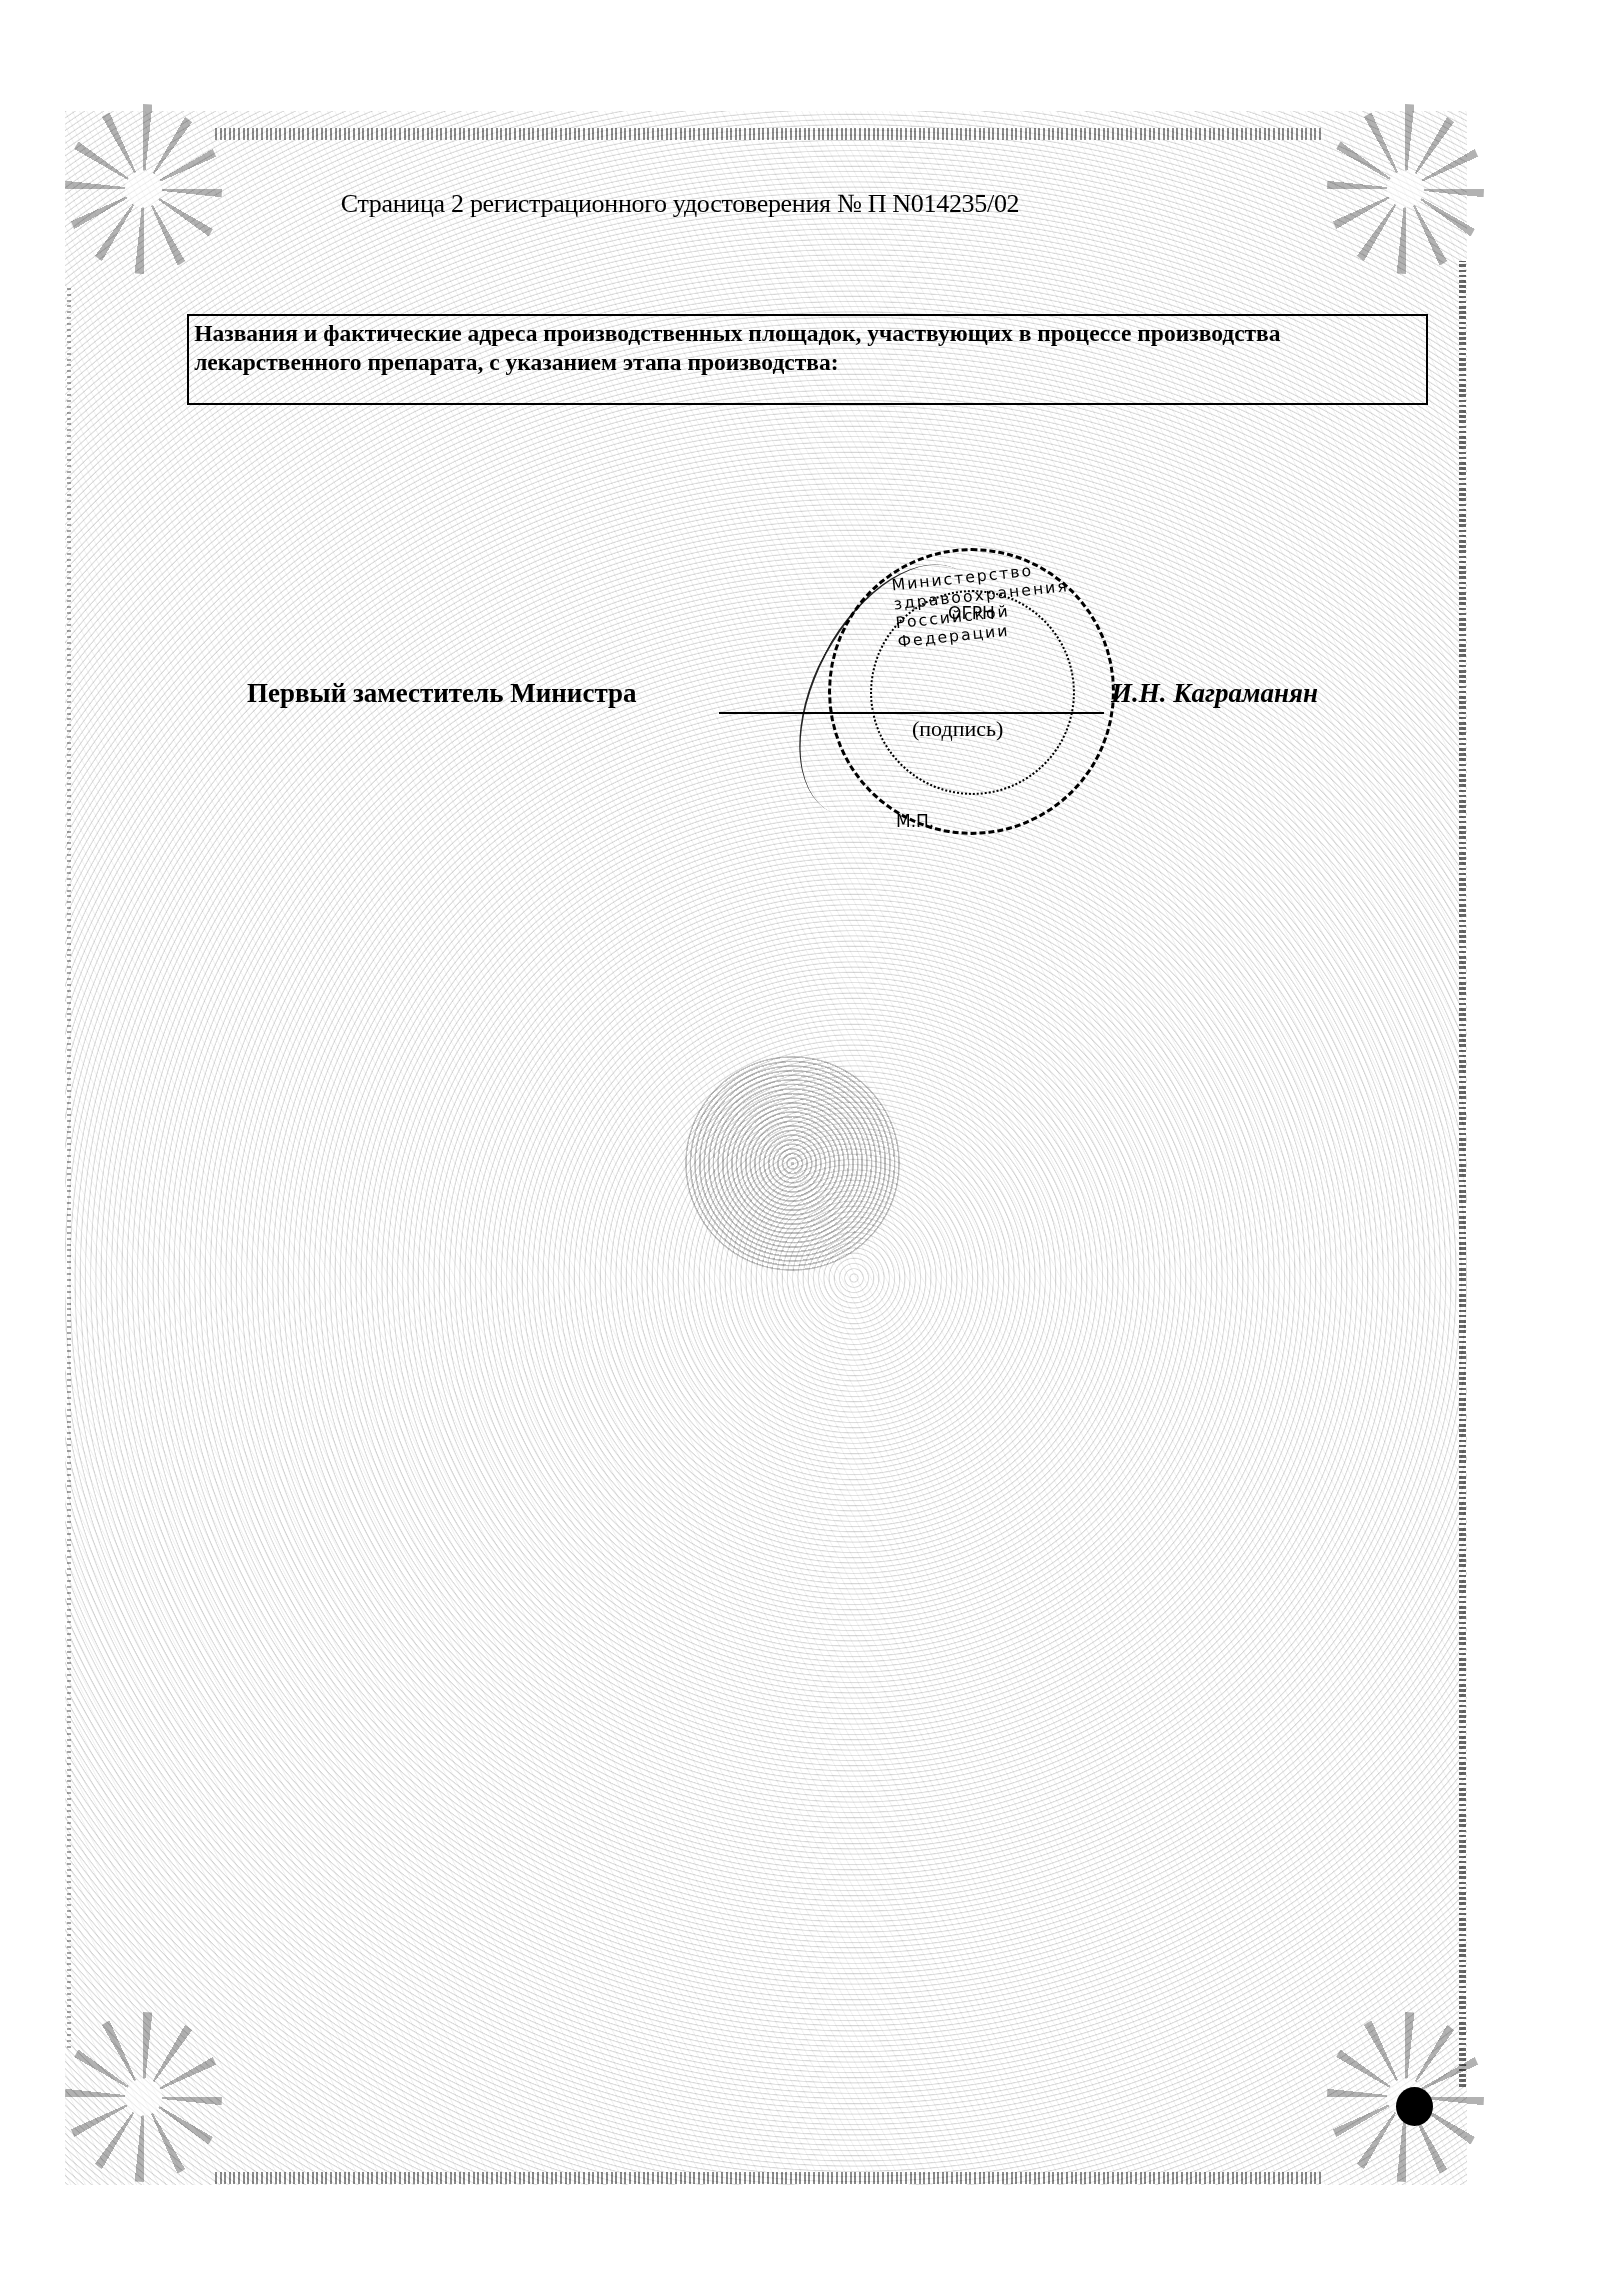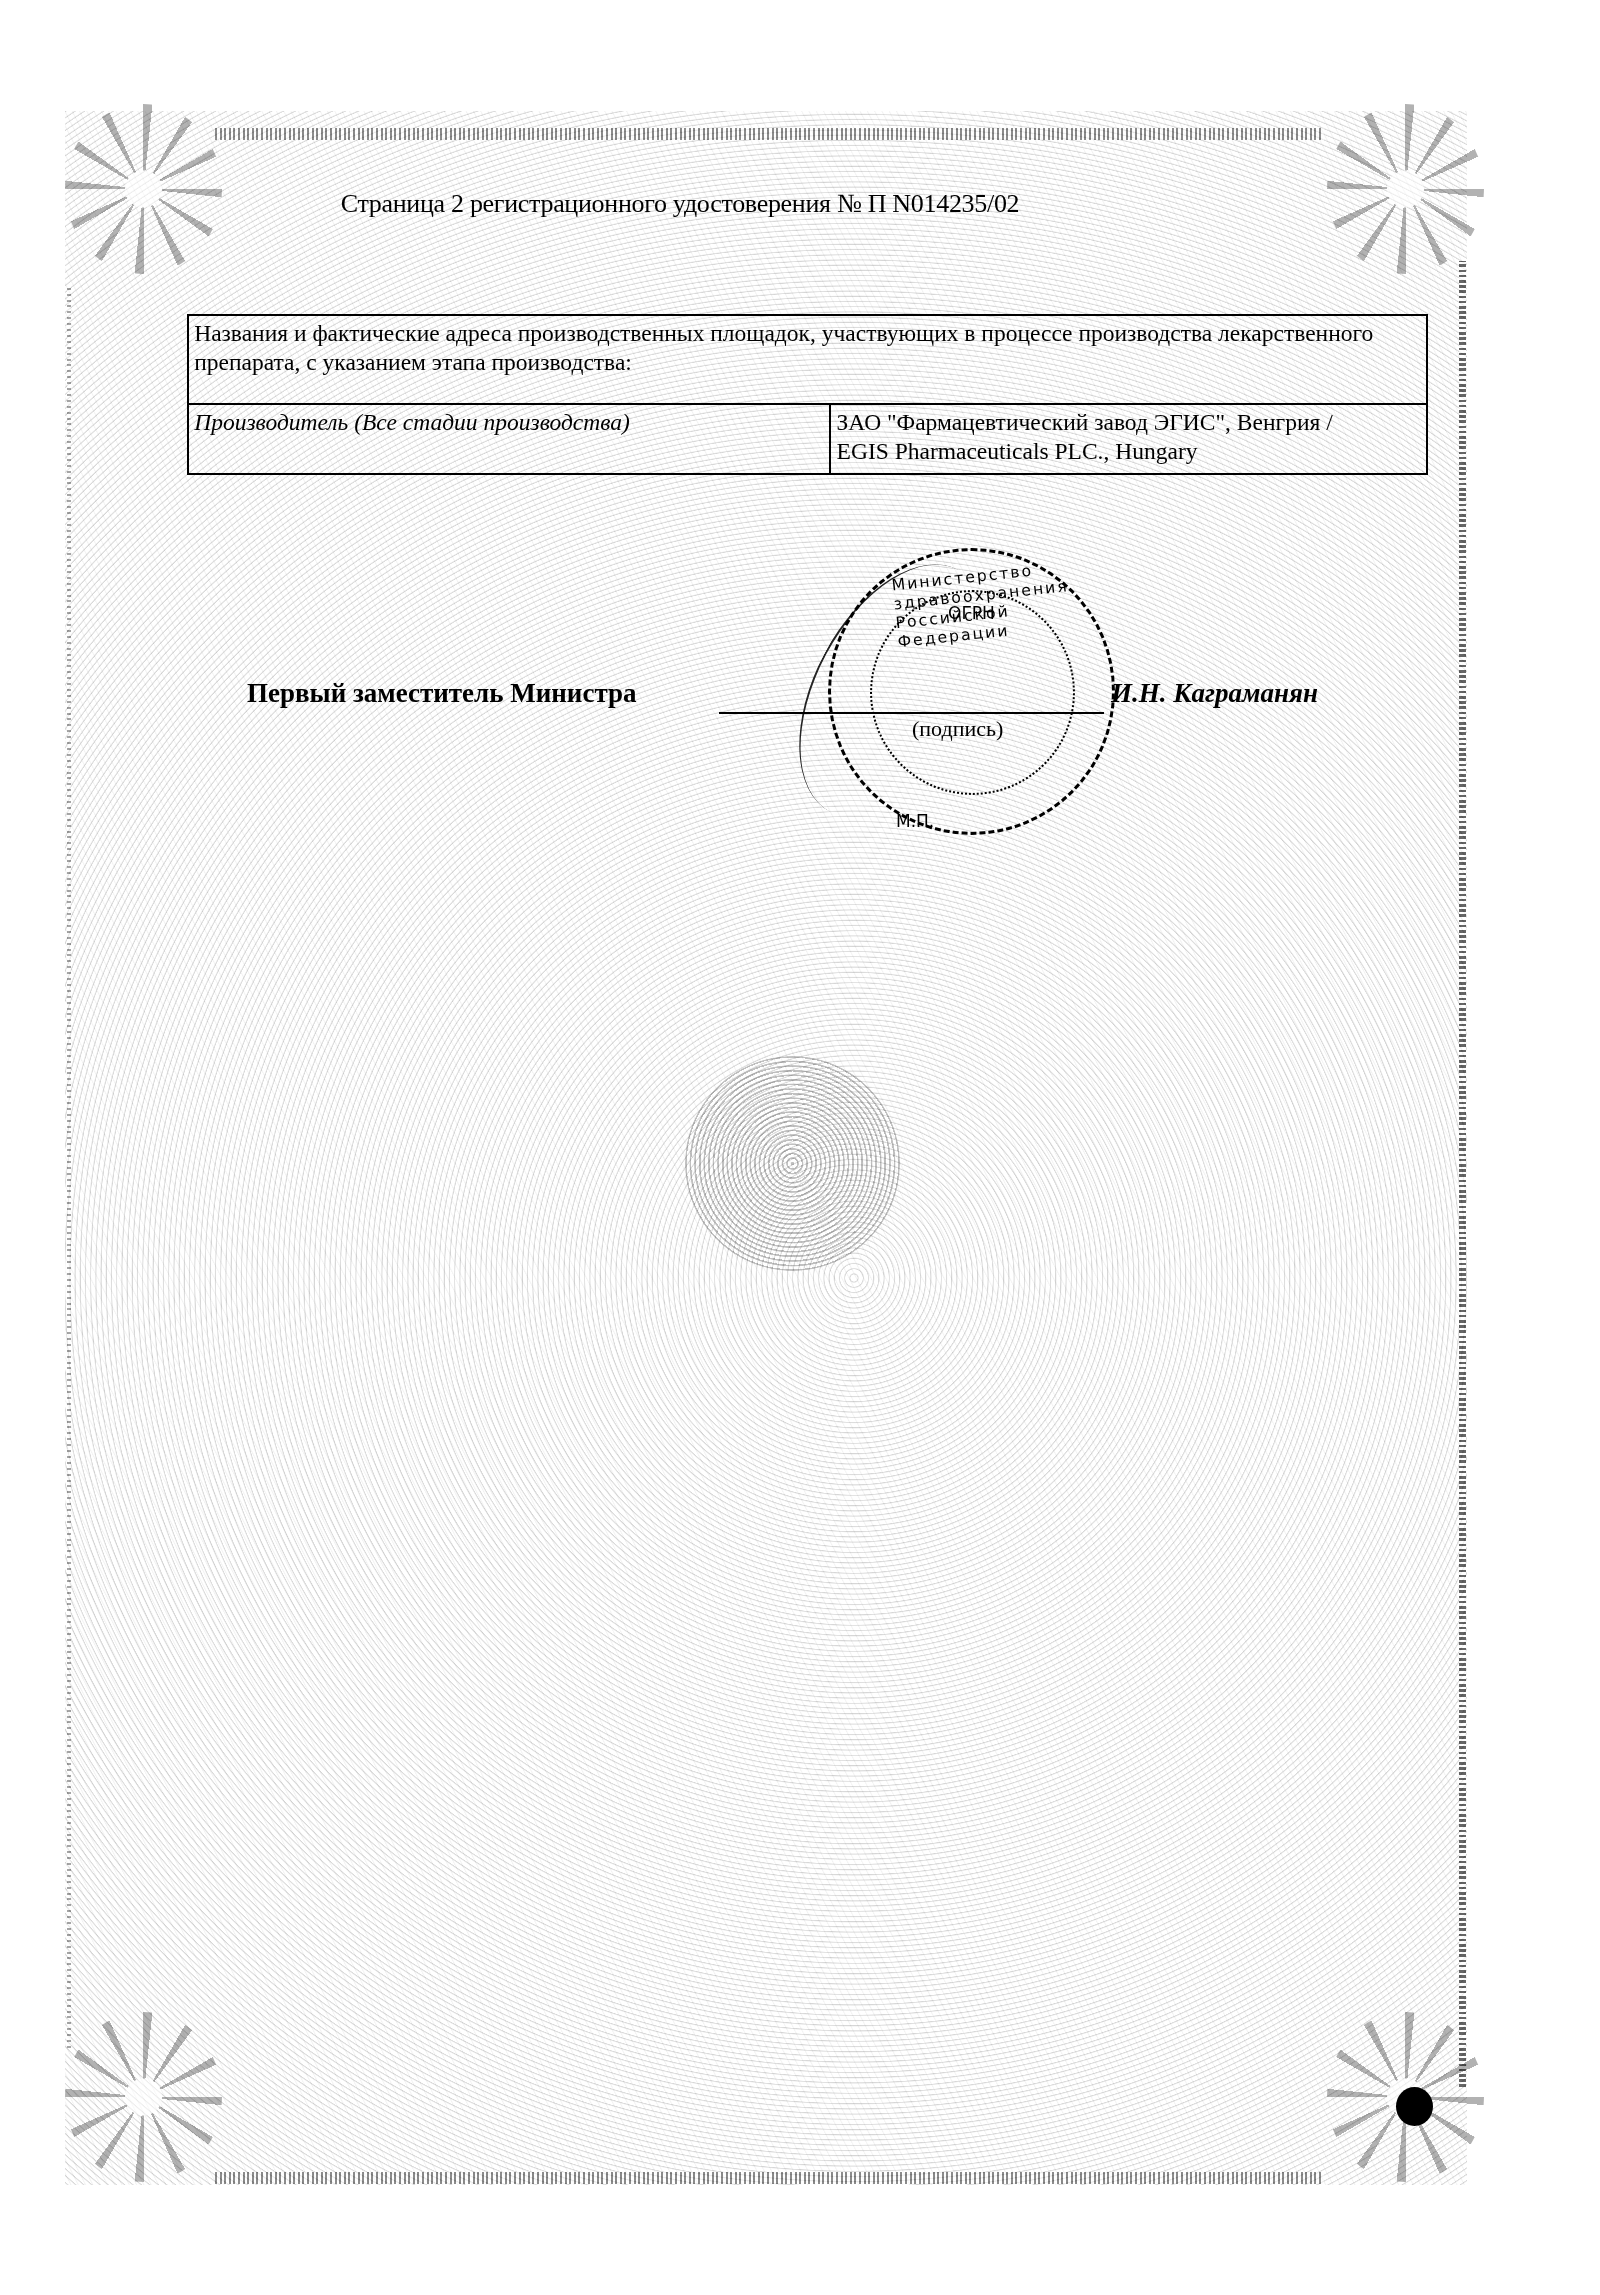--- a/index.html
+++ b/index.html
@@ -50,21 +50,21 @@
   .page-header {
     position: absolute; left: 0; width: 1360px; top: 189px; text-align: center;
     font-size: 26px; letter-spacing: -0.3px;
   }
 
   table.sites {
     position: absolute; left: 187px; top: 314px; width: 1241px;
     border-collapse: collapse; font-size: 23.5px; line-height: 29px;
   }
   table.sites td { border: 2.6px solid #000; padding: 2.6px 5.2px; vertical-align: top; }
-  td.header-cell { font-weight: normal; height: 82px; padding-top: 6.5px; }
+  td.header-cell { font-weight: bold; height: 82px; padding-top: 6.5px; }
   td.role-cell { font-style: italic; width: 630px; height: 63px; }
   td.company-cell { height: 63px; }
   td.address-cell { height: 43px; }
 
   .signature-block { position: absolute; top: 678px; left: 0; width: 1600px; height: 52px; }
   .sig-title { position: absolute; left: 247px; top: 0; font-size: 27px; font-weight: bold; }
   .sig-line { position: absolute; left: 719px; top: 34px; width: 385px; height: 2px; background: #000; }
   .sig-caption { position: absolute; left: 912px; top: 38px; font-size: 22px; }
   .sig-name { position: absolute; left: 1111px; top: 0; font-size: 27px; font-weight: bold; font-style: italic; }
 
@@ -102,27 +102,20 @@
 <div class="corner br"></div>
 <div class="corner-dot"></div>
 
 <div class="page-header">Страница  2 регистрационного удостоверения № П N014235/02</div>
 
 <table class="sites">
   <tbody>
       <tr>
     <td class="header-cell" colspan="2">Названия и фактические адреса производственных площадок, участвующих в процессе производства лекарственного препарата, с указанием этапа производства:</td>
   </tr>
-  <tr>
-    <td class="role-cell">Производитель (Все стадии производства)</td>
-    <td class="company-cell">
-      <div>ЗАО "Фармацевтический завод ЭГИС", Венгрия /</div>
-      <div>EGIS Pharmaceuticals PLC., Hungary</div>
-    </td>
-  </tr>
 </tbody>
   </table>
 
 <div class="stamp">
   <div class="stamp-inner"></div>
   <div class="stamp-text stamp-ring-text">Министерство здравоохранения Российской Федерации</div>
   <div class="stamp-text stamp-ogrn">ОГРН</div>
   <div class="stamp-text stamp-mp">М.П.</div>
 </div>
 <div class="signature-stroke"></div>

